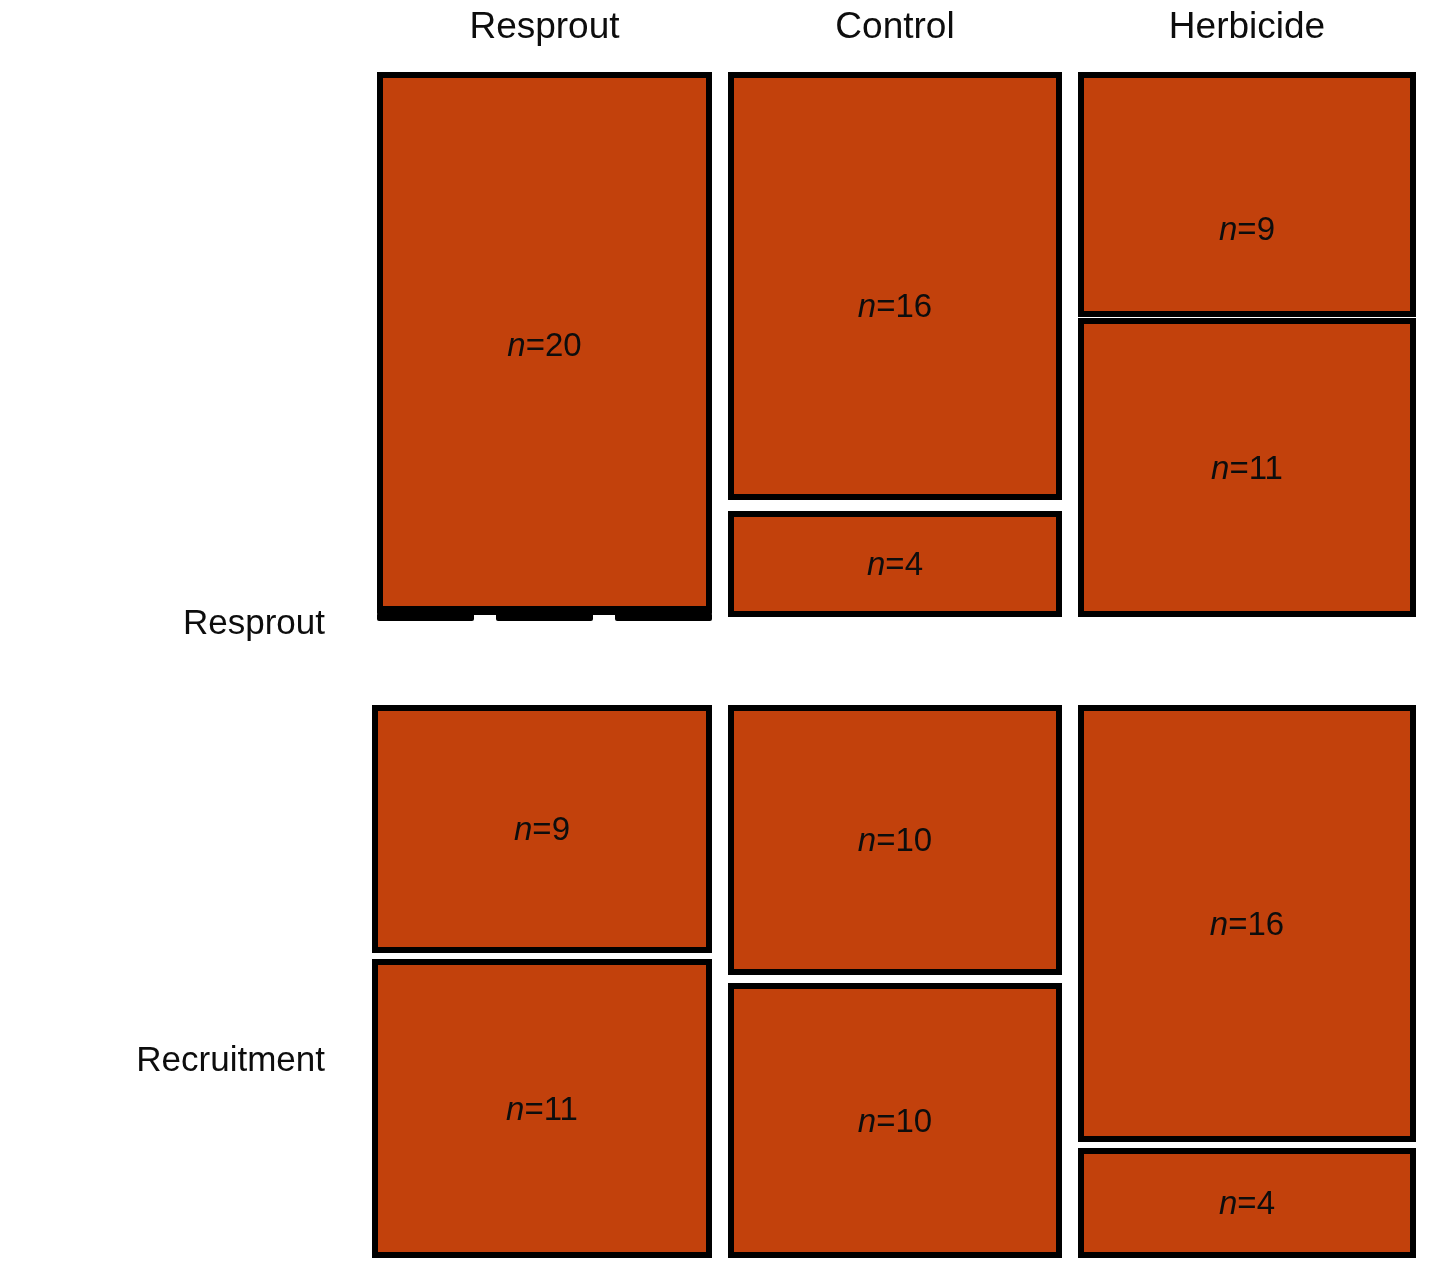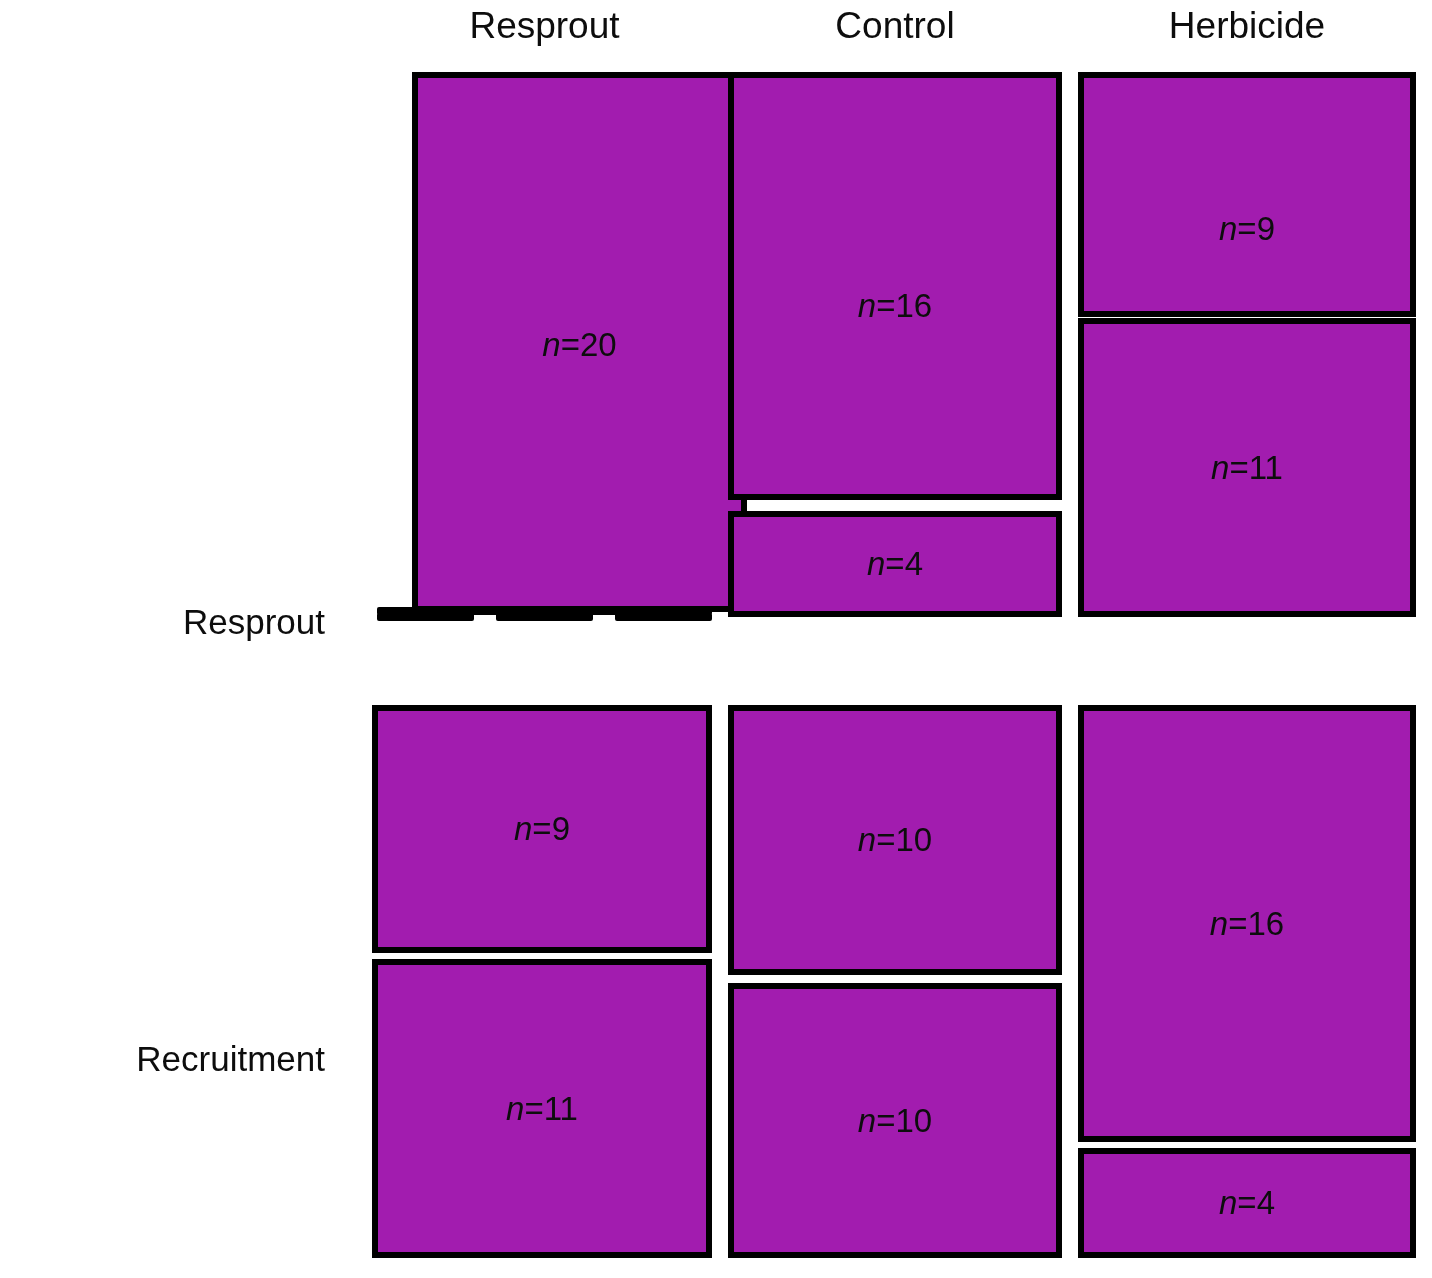--- a/index.html
+++ b/index.html
@@ -37,21 +37,21 @@
     font-size: 35px;
     line-height: 44px;
     color: #0d0d0d;
     white-space: nowrap;
   }
 
   
   .tile {
     position: absolute;
     box-sizing: border-box;
-    background: #a21caf;
+    background: #c2410c;
     border: 6px solid #000000;
   }
   .tile .tile-label {
     position: absolute;
     left: 0;
     right: 0;
     text-align: center;
     font-size: 33px;
     line-height: 38px;
     color: #0d0d0d;
@@ -89,21 +89,21 @@
 <body>
 
 <div id="figure">
 
   <div class="col-header" style="left:377px; top:2px; width:335px;">Resprout</div>
   <div class="col-header" style="left:728px; top:2px; width:334px;">Control</div>
   <div class="col-header" style="left:1078px; top:2px; width:338px;">Herbicide</div>
 
   <div class="row-label" style="left:0px; top:580px; width:325px;margin-top:20px;">Resprout</div>
 
-  <div class="tile offset" style="left:377px; top:72px; width:335px; height:540px;margin-left:35px; --label-top:248px;">
+  <div class="tile offset" style="left:377px; top:72px; width:335px; height:540px; --label-top:248px;">
     <span class="tile-label"><span class="italic-n">n</span>=20</span>
   </div>
 
   <div class="tile-zero" style="left:377px; top:613px; width:335px;">
     <span style="left:0px;   width:97px;"></span>
     <span style="left:119px; width:97px;"></span>
     <span style="left:238px; width:97px;"></span>
     <span class="tile-label" style="position:absolute;left:0;right:0;text-align:center;top:-6px;font-size:33px;"></span>
   </div>
 

